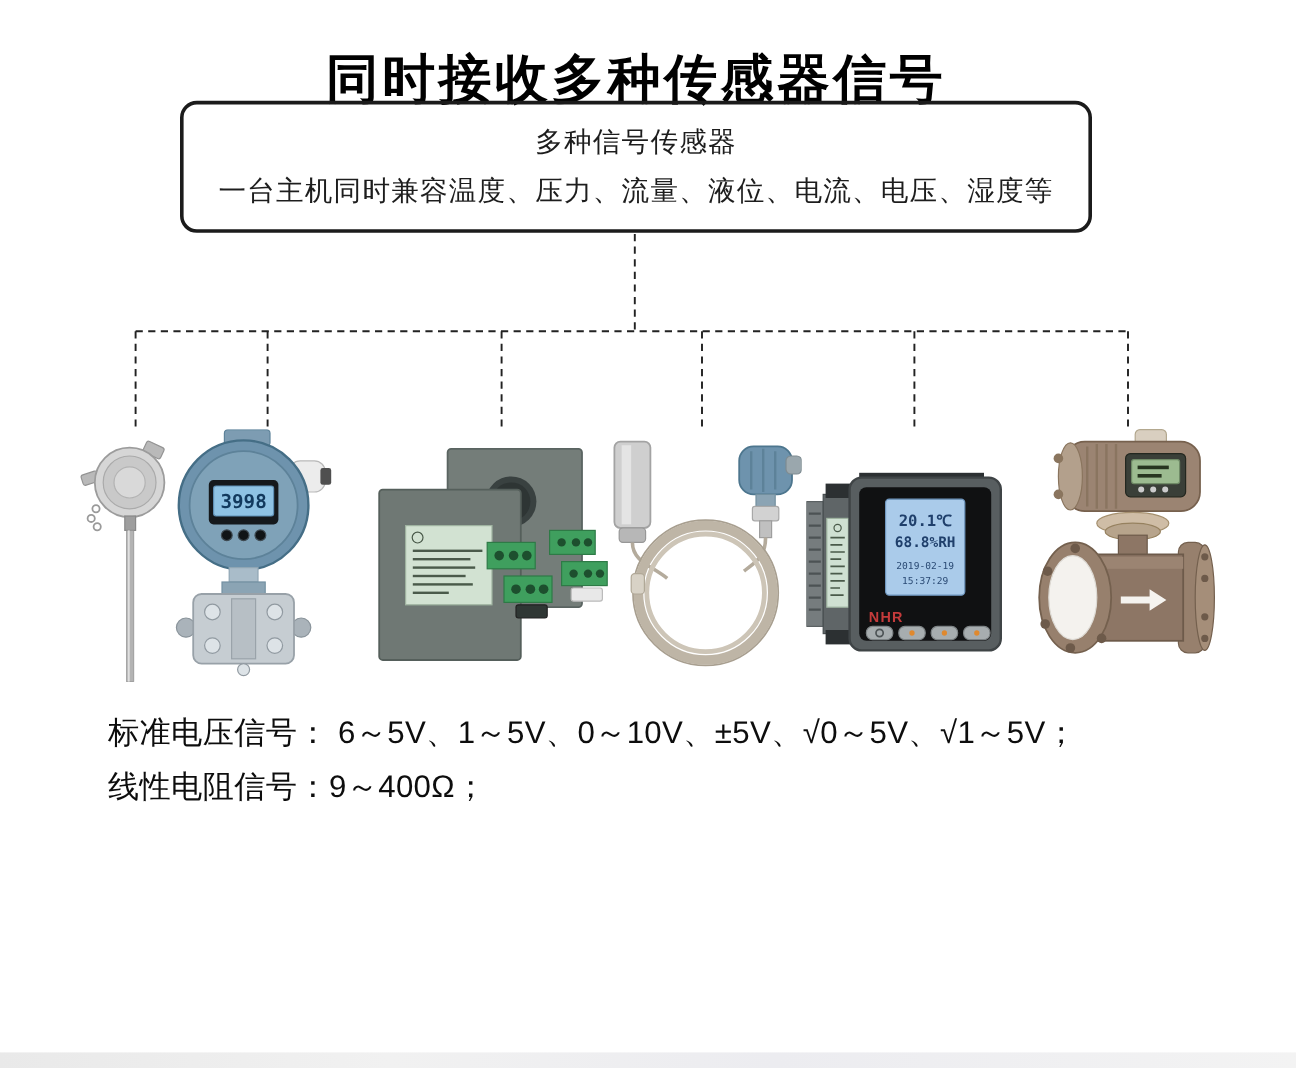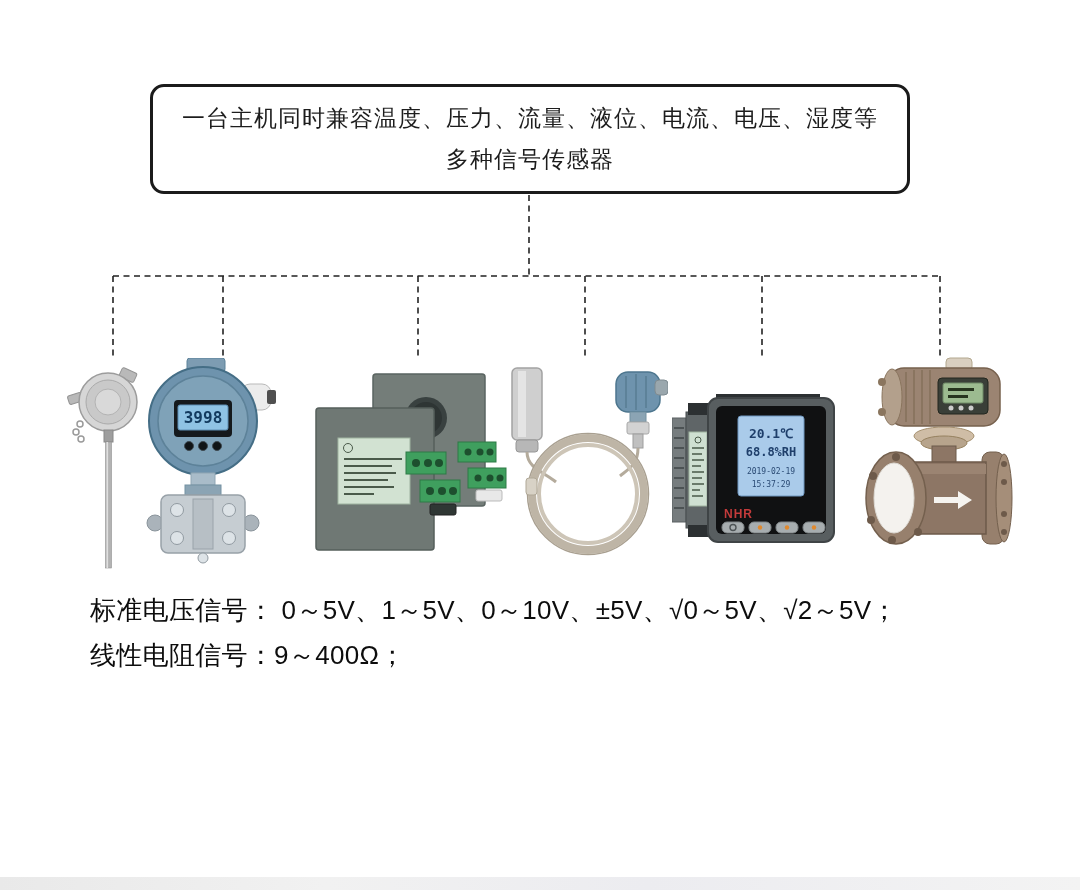--- a/index.html
+++ b/index.html
@@ -18,24 +18,25 @@
   .spec-line{font-size:26px;line-height:45px;color:#0d0d0d;white-space:nowrap;letter-spacing:0.3px;}
   .footer-band{position:absolute;left:0;top:877px;width:1080px;height:13px;
                background:linear-gradient(90deg,#e9e9e9 0%,#f1f1f1 30%,#ececf0 60%,#f3f3f3 100%);}
   svg text{font-family:"DejaVu Sans Mono",monospace;}
 </style>
 </head>
 <body>
 
 <div class="page">
 
+  <h1 class="title">同时接收多种传感器信号</h1>
 
   <div class="desc-box">
+    <div class="desc-line">多种信号传感器</div>
     <div class="desc-line">一台主机同时兼容温度、压力、流量、液位、电流、电压、湿度等</div>
-    <div class="desc-line">多种信号传感器</div>
   </div>
 
   <svg class="connector" width="1080" height="400" viewBox="0 0 1080 400">
     <g stroke="#222" stroke-width="1.6" stroke-dasharray="6 4.5" fill="none">
       <line x1="529" y1="195" x2="529" y2="276"></line>
       <line x1="113" y1="276" x2="940" y2="276"></line>
       <line x1="113" y1="276" x2="113" y2="356"></line>
       <line x1="223" y1="276" x2="223" y2="356"></line>
       <line x1="418" y1="276" x2="418" y2="356"></line>
       <line x1="585" y1="276" x2="585" y2="356"></line>
@@ -203,18 +204,18 @@
       <ellipse cx="36" cy="142" rx="20" ry="35" fill="#f4f2ee" stroke="#dddad4"></ellipse>
       <circle cx="38" cy="101" r="4" fill="#6d5a4a"></circle>
       <circle cx="15" cy="120" r="4" fill="#6d5a4a"></circle>
       <circle cx="13" cy="164" r="4" fill="#6d5a4a"></circle>
       <circle cx="34" cy="184" r="4" fill="#6d5a4a"></circle>
       <circle cx="60" cy="176" r="4" fill="#6d5a4a"></circle>
     </svg>
   </div>
 
   <div class="specs">
-    <div class="spec-line">标准电压信号： 0～5V、1～5V、0～10V、±5V、√0～5V、√2～5V；</div>
+    <div class="spec-line">标准电压信号： 6～5V、1～5V、0～10V、±5V、√0～5V、√1～5V；</div>
     <div class="spec-line">线性电阻信号：9～400Ω；</div>
   </div>
 
   <div class="footer-band"></div>
 </div>
 
 </body></html>

